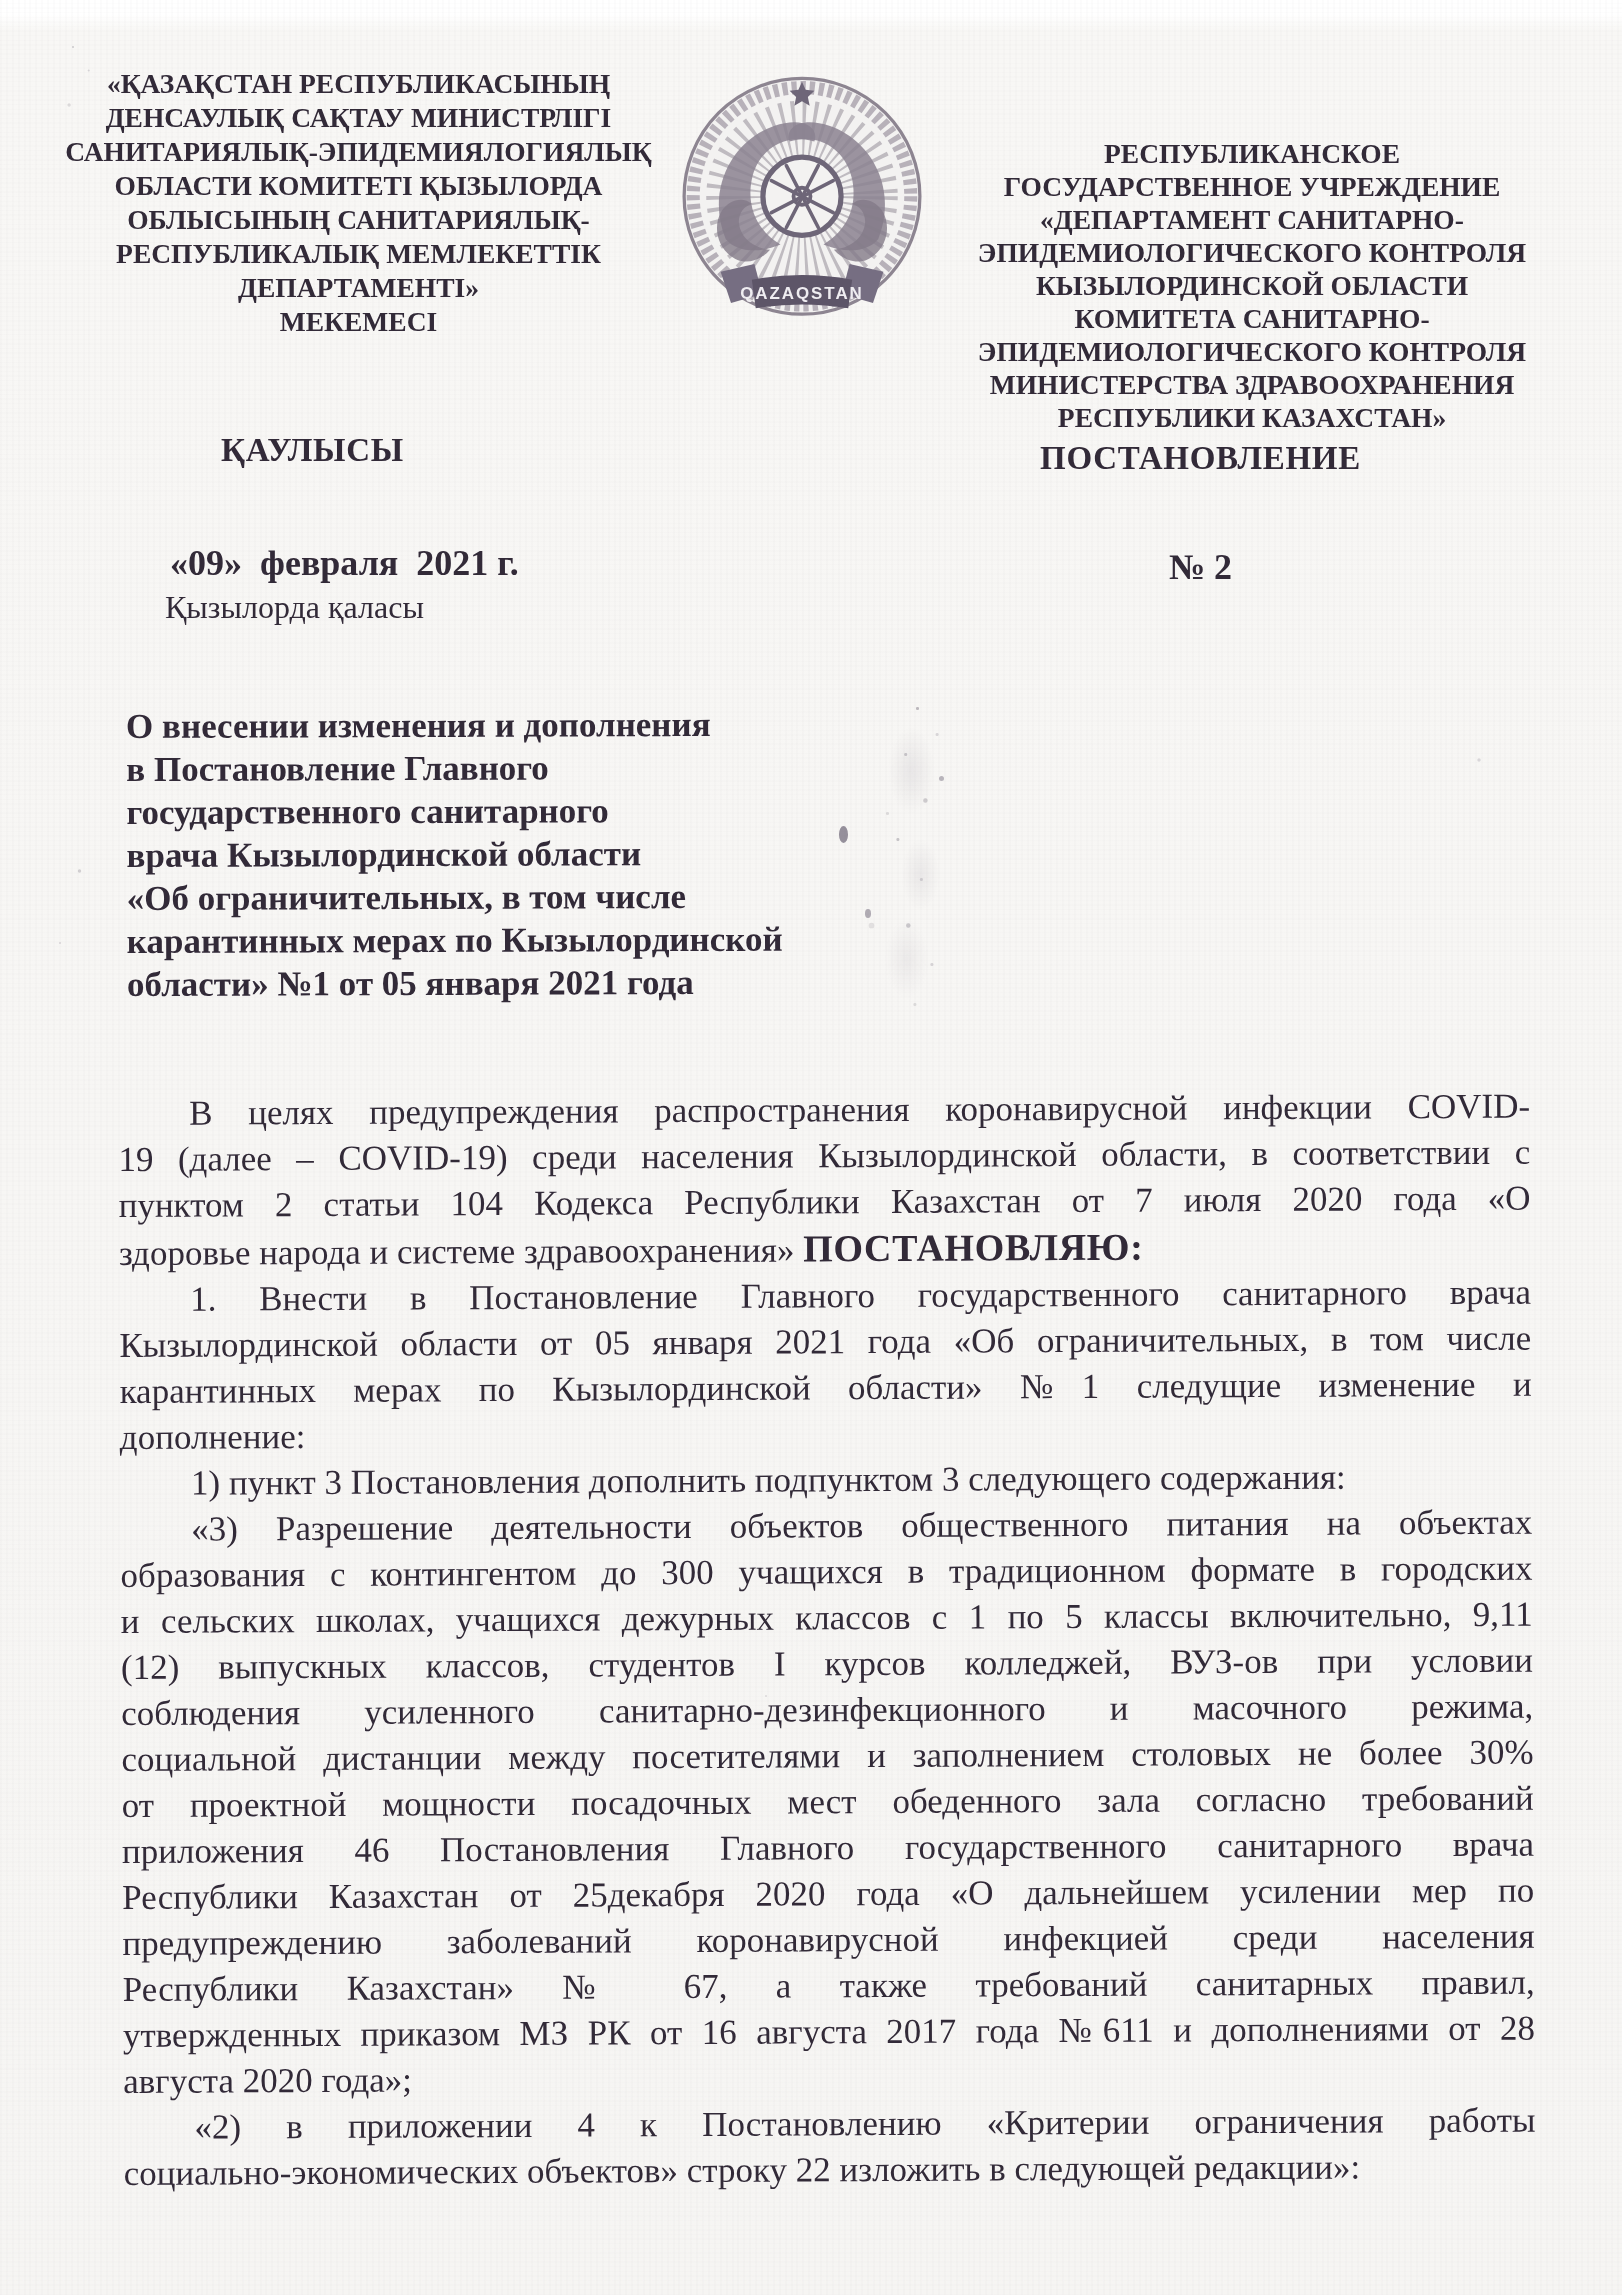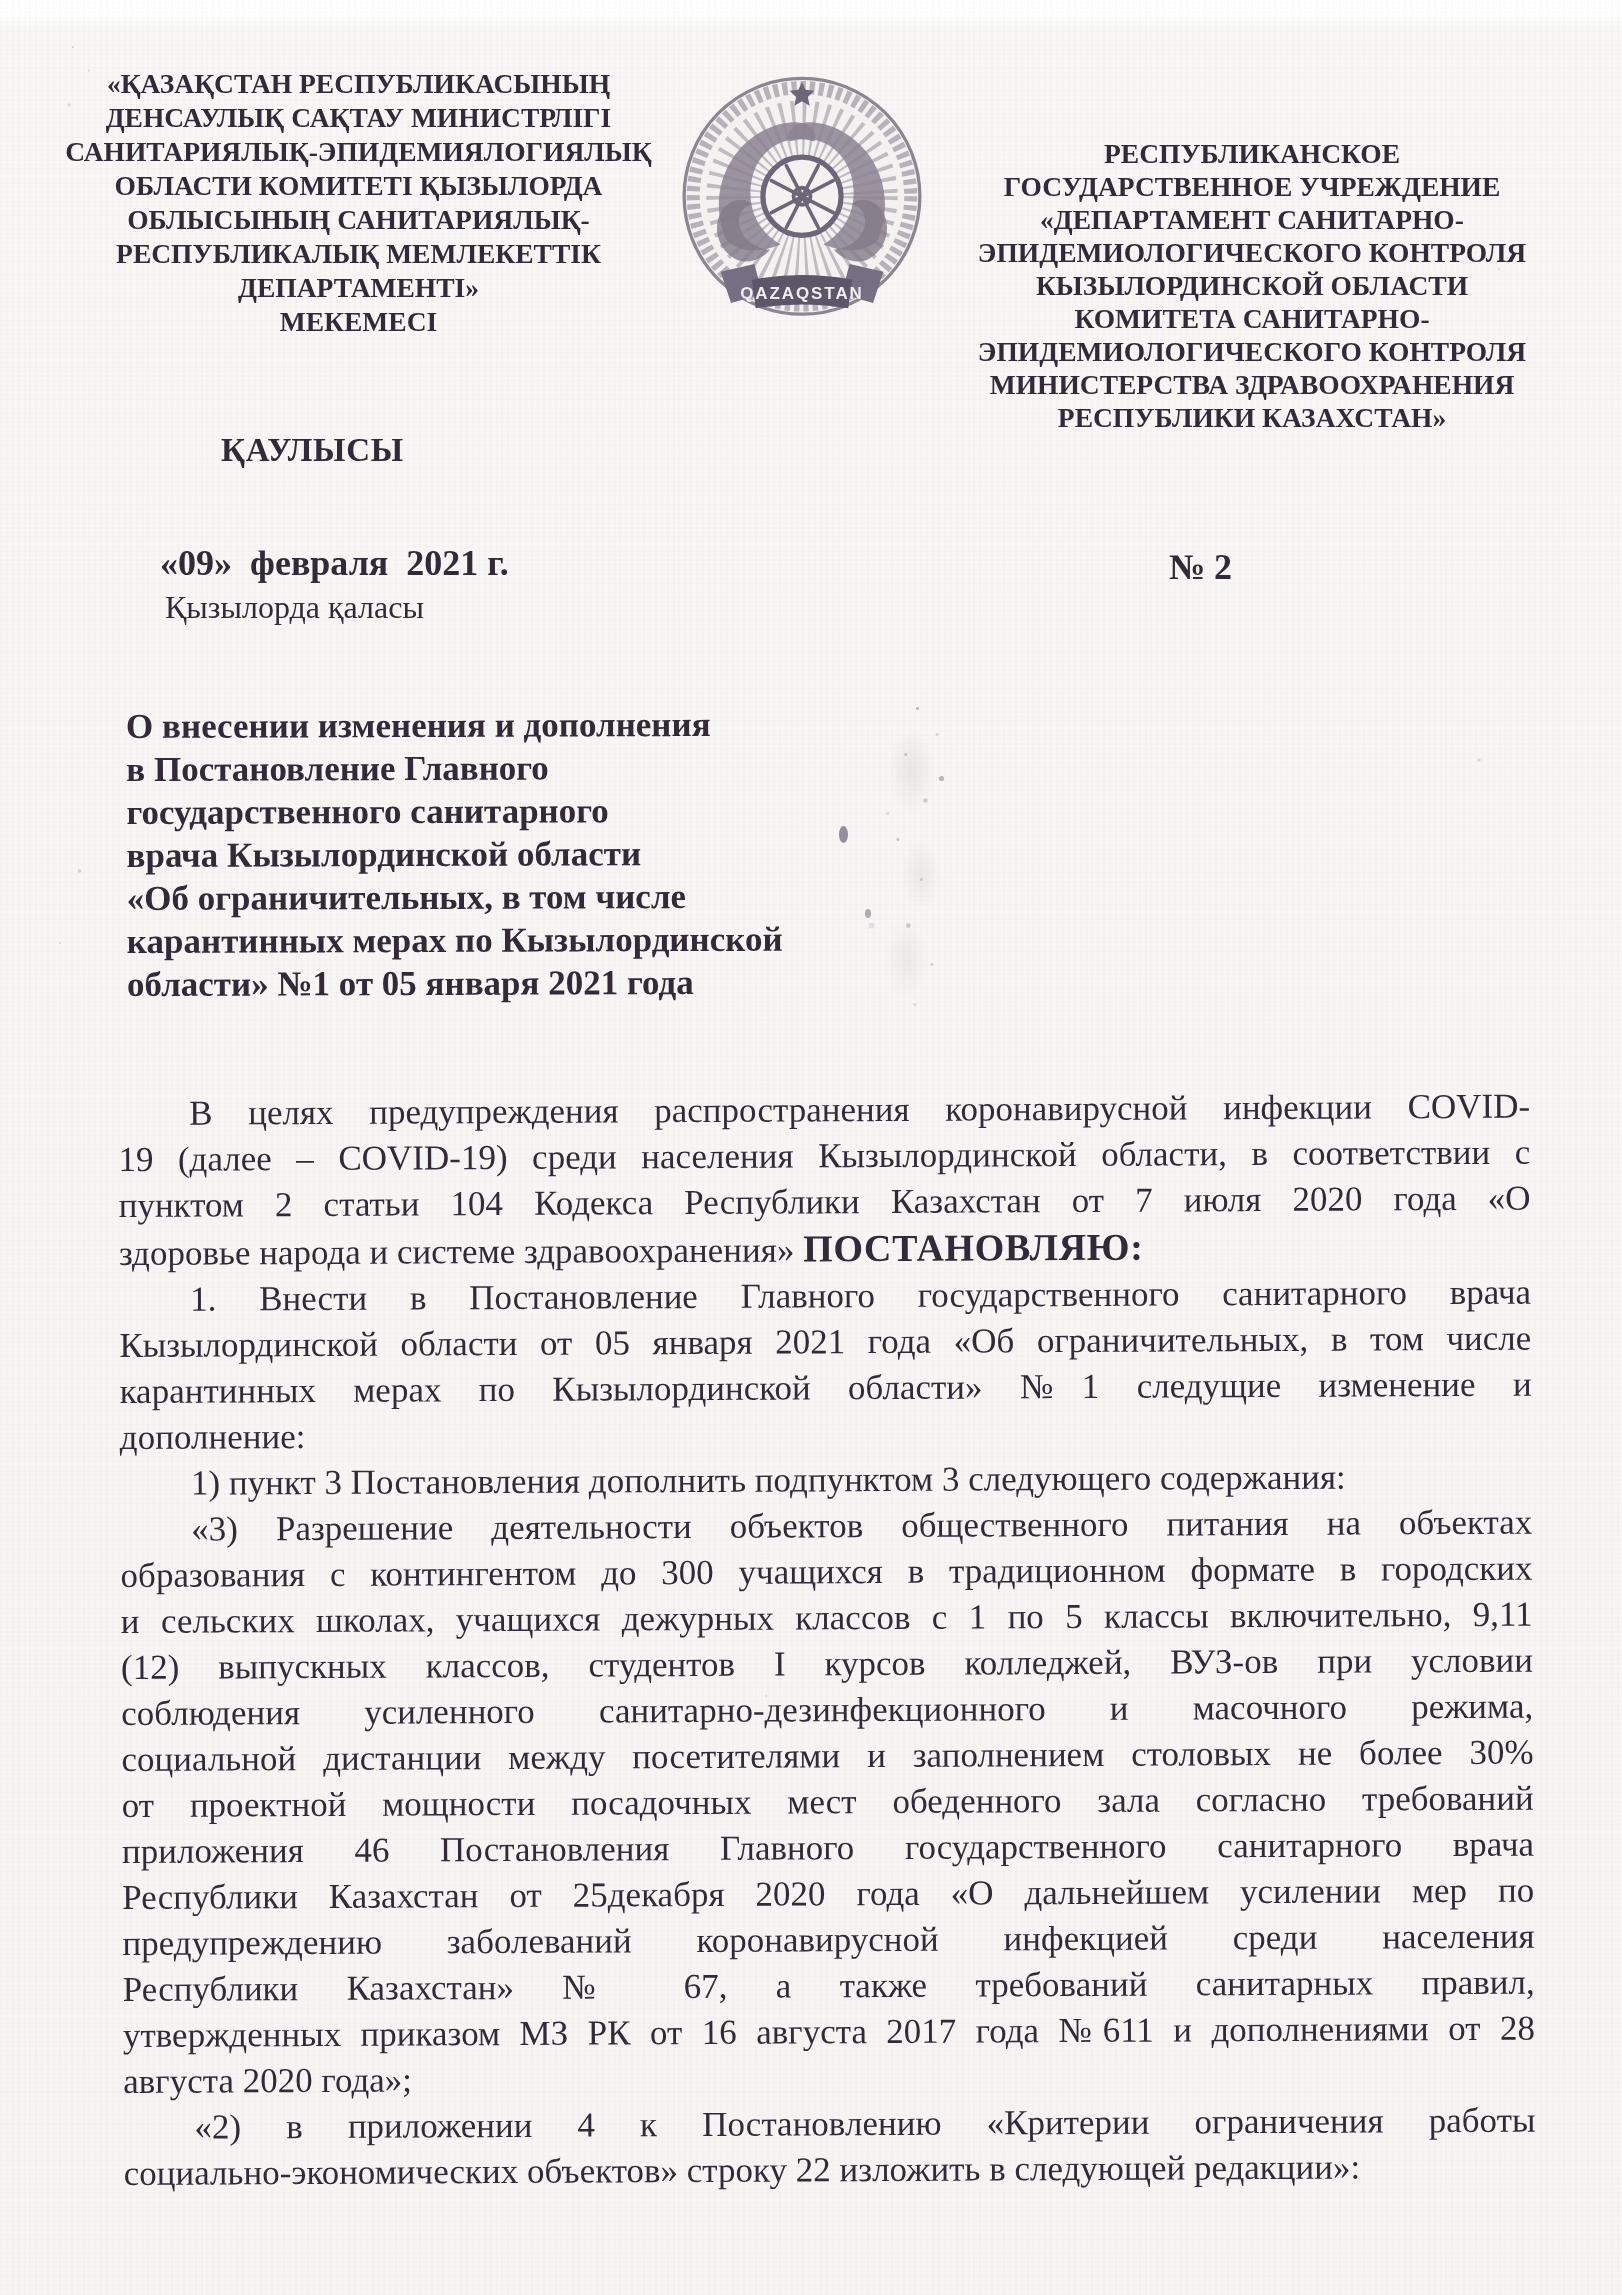--- a/index.html
+++ b/index.html
@@ -19,21 +19,21 @@
       repeating-linear-gradient(0deg, rgba(120,115,125,0.015) 0 1.3px, rgba(255,255,255,0) 1.3px 4.6px);
     pointer-events:none;
   }
   .org{position:absolute;text-align:center;font-weight:bold;font-size:27.5px;}
   .org-left{left:47px;top:67px;width:623px;line-height:34px;}
   .org-right{left:917px;top:93px;width:670px;line-height:33px;margin-top:44px;}
   .emblem{position:absolute;left:675px;top:63px;width:254px;height:277px;}
   .doc-type{position:absolute;font-weight:bold;font-size:33px;letter-spacing:0.7px;}
   .doc-type-kk{left:221px;top:432px;}
   .doc-type-ru{left:870px;top:440px;width:661px;text-align:center;}
-  .date-line{position:absolute;left:160px;top:542px;font-weight:bold;font-size:36px;white-space:pre;}
+  .date-line{position:absolute;left:170px;top:542px;font-weight:bold;font-size:36px;white-space:pre;}
   .doc-number{position:absolute;left:870px;top:546px;width:661px;text-align:center;font-weight:bold;font-size:36px;}
   .city{position:absolute;font-size:32px;}
   .city-kk{left:165px;top:589px;}
   .city-ru{left:870px;top:608px;width:661px;text-align:center;}
   .subject{
     position:absolute;left:126px;top:705px;width:785px;
     font-weight:bold;font-size:35px;line-height:43px;
     transform:rotate(-0.2deg);transform-origin:left top;
   }
   .body-text{
@@ -130,20 +130,21 @@
     <div>«ДЕПАРТАМЕНТ САНИТАРНО-</div>
     <div>ЭПИДЕМИОЛОГИЧЕСКОГО КОНТРОЛЯ</div>
     <div>КЫЗЫЛОРДИНСКОЙ ОБЛАСТИ</div>
     <div>КОМИТЕТА САНИТАРНО-</div>
     <div>ЭПИДЕМИОЛОГИЧЕСКОГО КОНТРОЛЯ</div>
     <div>МИНИСТЕРСТВА ЗДРАВООХРАНЕНИЯ</div>
     <div>РЕСПУБЛИКИ КАЗАХСТАН»</div>
   </div>
 
   <div class="doc-type doc-type-kk">ҚАУЛЫСЫ</div>
+  <div class="doc-type doc-type-ru">ПОСТАНОВЛЕНИЕ</div>
 
   <div class="date-line">«09»  февраля  2021 г.</div>
   <div class="doc-number">№ 2</div>
 
   <div class="city city-kk">Қызылорда қаласы</div>
 
   <div class="subject">
     <div>О внесении изменения и дополнения</div>
     <div>в Постановление Главного</div>
     <div>государственного санитарного</div>

